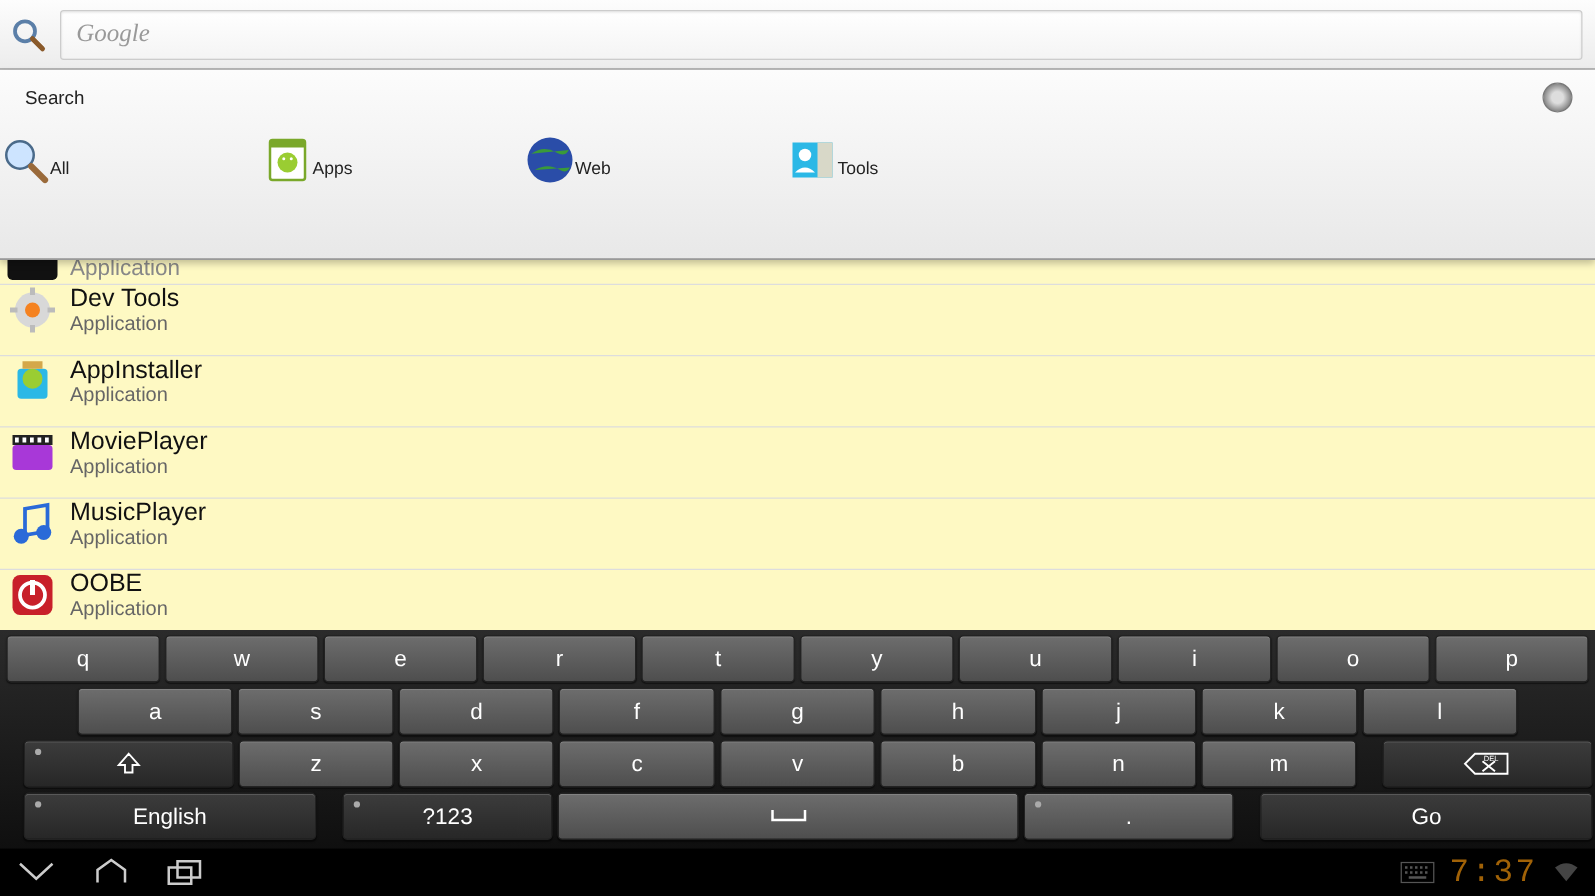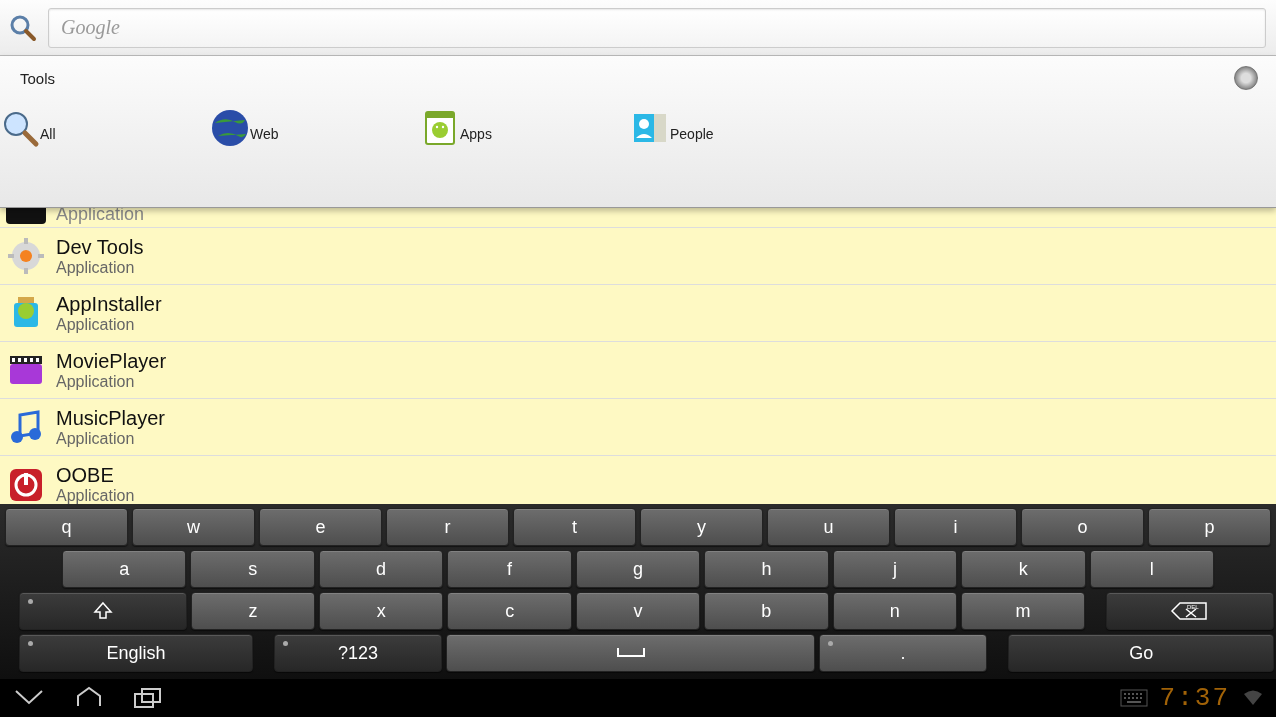--- a/index.html
+++ b/index.html
@@ -44,21 +44,21 @@
   .cat {
     width: 210px; display: flex; flex-direction: row; align-items: center;
     padding: 6px 0; cursor: pointer;
   }
   .cat .ic { width: 40px; height: 40px; margin-bottom: 12px; }
   .cat span { font-size: 14px; color: #222; }
   
   
   .results { background: #fef9c3; height: 296px; overflow: hidden; }
   .row {
-    display: flex; align-items: center;
+    display: flex; 
     height: 57px; border-bottom: 1px solid #ddd;
     padding-left: 6px;
   }
   .row.partial .title { color: #888; font-size: 18px; }
   .row .ic { width: 40px; height: 40px; margin-right: 10px; flex-shrink: 0; }
   .row .txt { display: flex; flex-direction: column; }
   .row .title { font-size: 20px; color: #111; }
   .row .sub { font-size: 16px; color: #666; }
   
   
@@ -101,65 +101,65 @@
     <svg width="30" height="30" viewBox="0 0 30 30">
       <circle cx="12" cy="12" r="8" fill="none" stroke="#5b7fa8" stroke-width="3"></circle>
       <line x1="18" y1="18" x2="26" y2="26" stroke="#8a5a2a" stroke-width="4" stroke-linecap="round"></line>
     </svg>
   </div>
   <input type="text" placeholder="Google" style="">
 </div>
 
 <div class="catpanel">
   <div class="hdr">
-    <span>Tools</span>
+    <span>Search</span>
     <div class="gear"></div>
   </div>
   <div class="cats">
     <div class="cat">
       <div class="ic">
         <svg width="40" height="40" viewBox="0 0 40 40">
           <circle cx="16" cy="16" r="11" fill="#cde4ff" stroke="#4a6a8a" stroke-width="2"></circle>
           <line x1="25" y1="25" x2="36" y2="36" stroke="#9a6a3a" stroke-width="5" stroke-linecap="round"></line>
         </svg>
       </div>
       <span>All</span>
-    </div>
-    <div class="cat">
-      <div class="ic">
-        <svg width="40" height="40" viewBox="0 0 40 40">
-          <circle cx="20" cy="20" r="18" fill="#2a4da8"></circle>
-          <path d="M5 15 Q15 8 25 14 Q32 18 35 12" fill="#3a9a3a"></path>
-          <path d="M8 28 Q18 22 28 28 Q33 31 36 26" fill="#3a9a3a"></path>
-        </svg>
-      </div>
-      <span>Web</span>
     </div>
     <div class="cat">
       <div class="ic">
         <svg width="40" height="40" viewBox="0 0 40 40">
           <rect x="6" y="4" width="28" height="32" rx="2" fill="#fff" stroke="#7aa82a" stroke-width="2"></rect>
           <rect x="6" y="4" width="28" height="6" fill="#7aa82a"></rect>
           <circle cx="20" cy="22" r="8" fill="#9acd32"></circle>
           <circle cx="17" cy="19" r="1.2" fill="#fff"></circle>
             <circle cx="23" cy="19" r="1.2" fill="#fff"></circle>
         </svg>
       </div>
       <span>Apps</span>
     </div>
     <div class="cat">
       <div class="ic">
         <svg width="40" height="40" viewBox="0 0 40 40">
+          <circle cx="20" cy="20" r="18" fill="#2a4da8"></circle>
+          <path d="M5 15 Q15 8 25 14 Q32 18 35 12" fill="#3a9a3a"></path>
+          <path d="M8 28 Q18 22 28 28 Q33 31 36 26" fill="#3a9a3a"></path>
+        </svg>
+      </div>
+      <span>Web</span>
+    </div>
+    <div class="cat">
+      <div class="ic">
+        <svg width="40" height="40" viewBox="0 0 40 40">
           <rect x="4" y="6" width="32" height="28" fill="#2bb8e6"></rect>
           <rect x="24" y="6" width="12" height="28" fill="#d8d8c8"></rect>
           <circle cx="14" cy="16" r="5" fill="#fff"></circle>
           <path d="M6 30 Q14 22 22 30 Z" fill="#fff"></path>
         </svg>
       </div>
-      <span>People</span>
+      <span>Tools</span>
     </div>
   </div>
 </div>
 
 <div class="results">
   <div class="row partial" style="height:20px;align-items:flex-start;padding-top:0;overflow:hidden">
     <div class="ic" style="background:#111;border-radius:4px;margin-top:-24px"></div>
     <div class="txt">
         <span class="title" style="margin-top:-4px">Application</span>
       </div>

